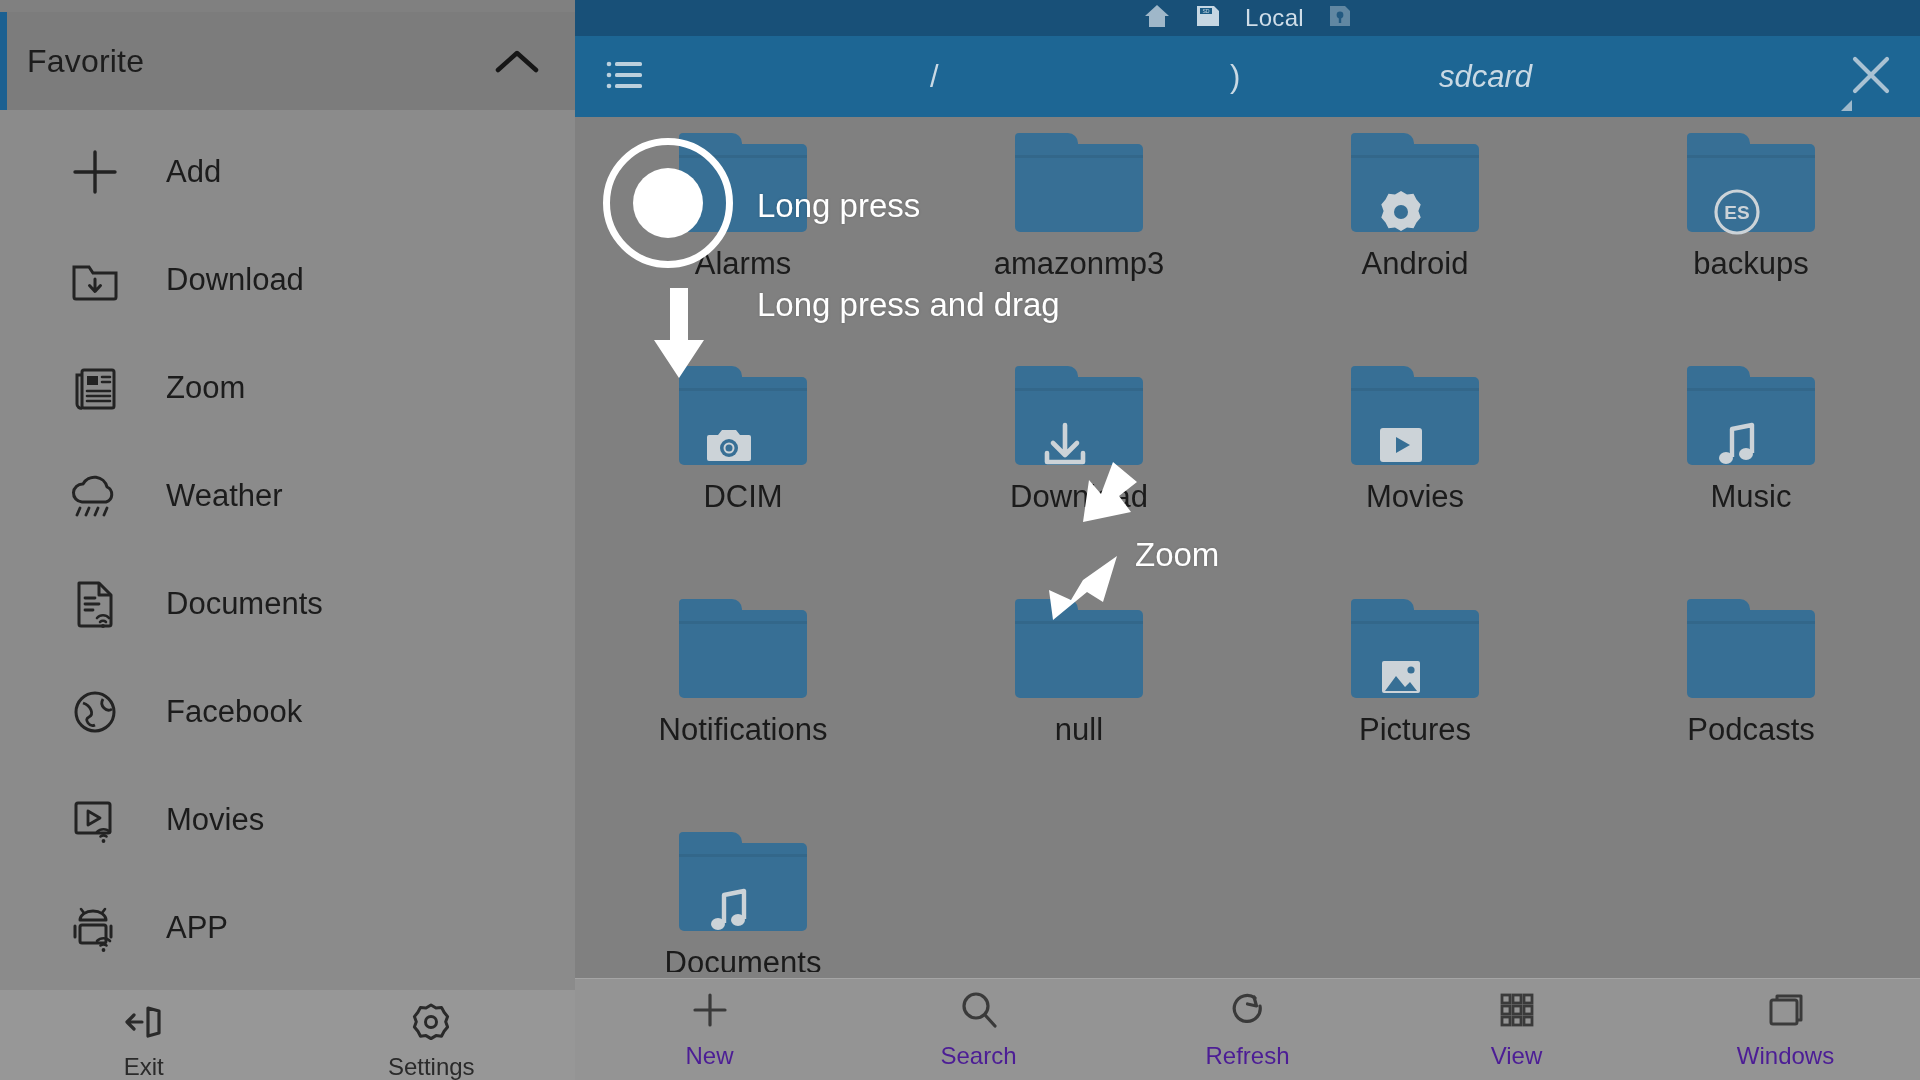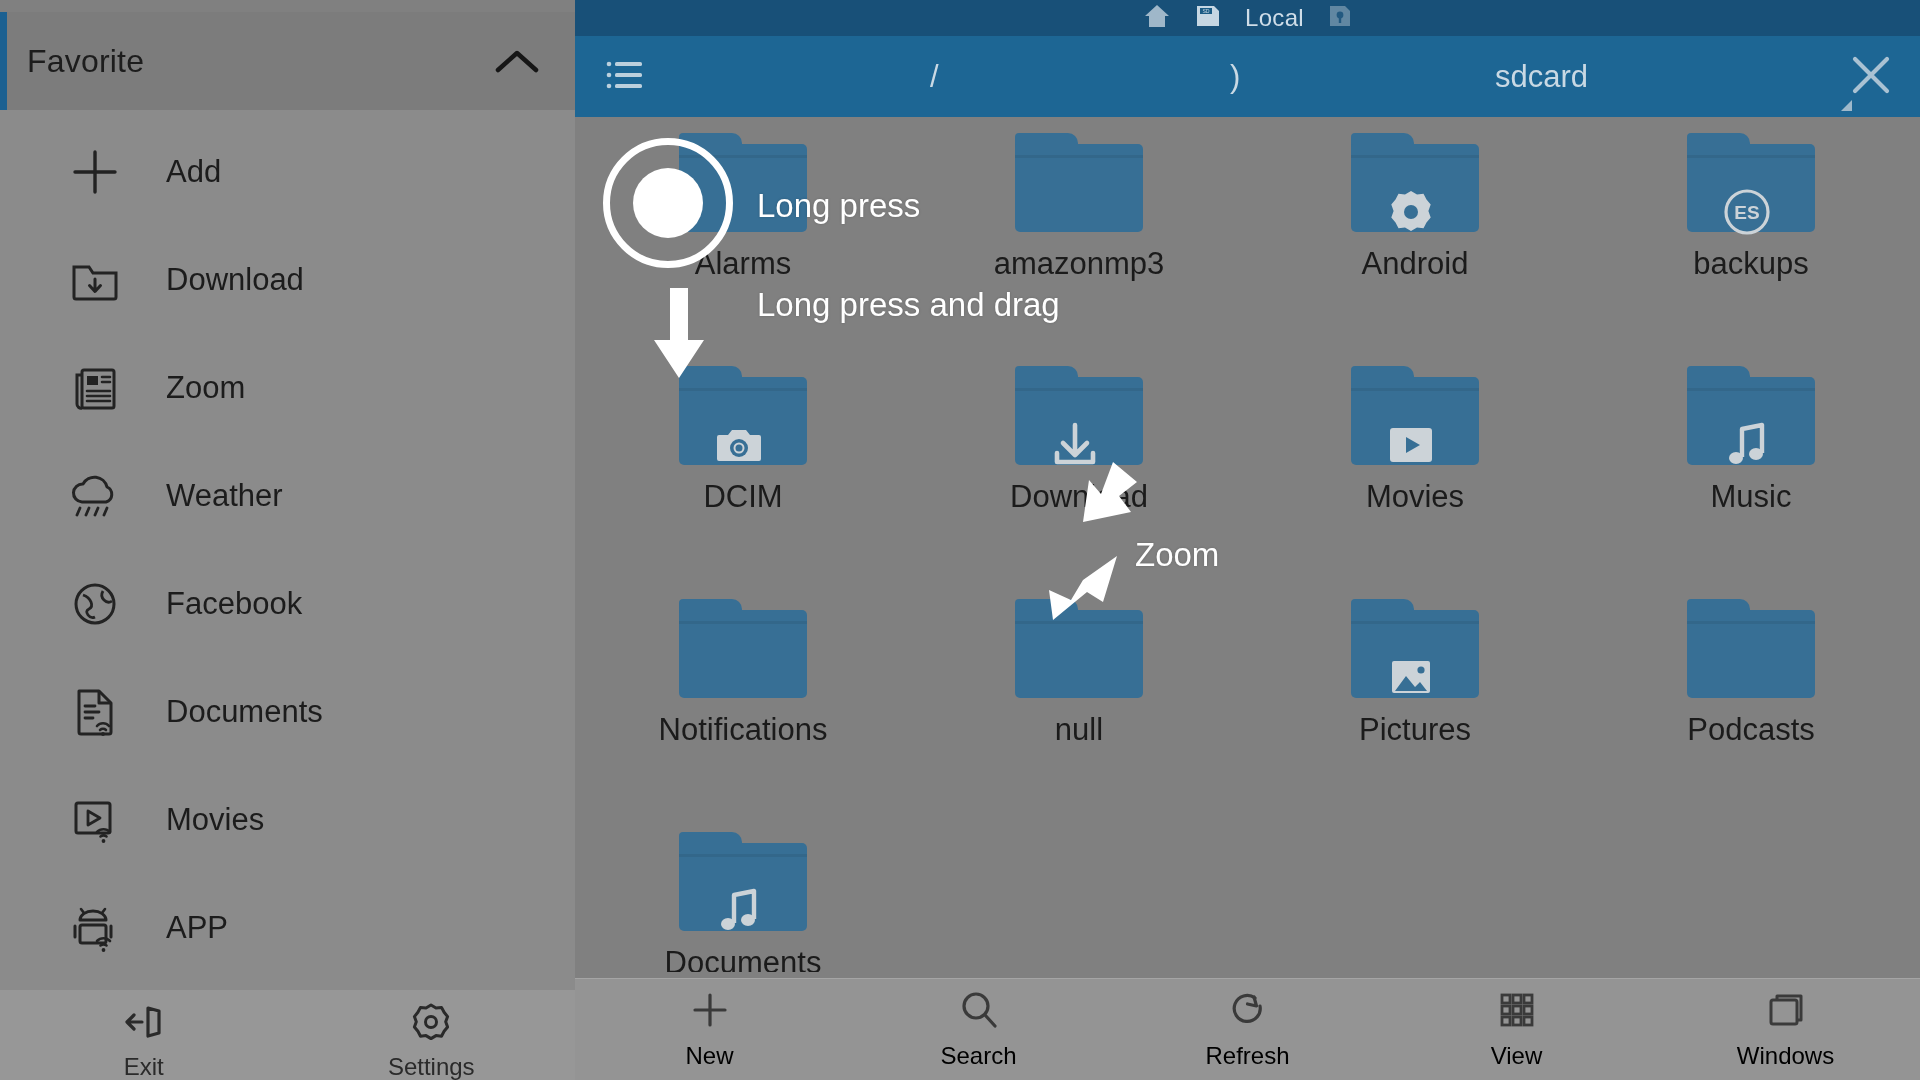--- a/index.html
+++ b/index.html
@@ -85,21 +85,21 @@
     display:flex; align-items:center;
   }
   #hamburger{
     position:absolute; left:30px; top:50%; transform:translateY(-50%);
   }
   .crumb{
     position:absolute; font-size:31px; color:#c9d9e4; top:50%; transform:translateY(-50%);
   }
   #crumb-root{ left:355px; }
   #crumb-sep{ left:655px; }
-  #crumb-sdcard{ left:920px; }
+  #crumb-sdcard{ left:864px;font-style:italic; }
   #pathbar-close{
     position:absolute; right:26px; top:50%; transform:translateY(-50%);
   }
   #pathbar-corner{
     position:absolute; right:68px; bottom:6px;
     width:0;height:0;
     border-left:11px solid transparent;
     border-bottom:11px solid #9fb9cb;
   }
 
@@ -124,40 +124,40 @@
   }
   .folder .body{
     position:absolute; left:0; top:11px; width:128px; height:88px;
     background:#376f95; border-radius:3px 5px 5px 5px;
   }
   .folder .band{
     position:absolute; left:0; top:22px; width:128px; height:3px;
     background:rgba(0,0,0,.07);
   }
   .folder .badge{
-    position:absolute; left:34px; bottom:-6px; width:52px; height:52px;
+    position:absolute; left:24px; bottom:-6px; width:52px; height:52px;
     display:flex; align-items:center; justify-content:center;
   }
   .cell .name{
     margin-top:14px; font-size:31px; color:#1b1b1b; text-align:center;
     white-space:nowrap;
   }
 
   
   #bottombar{
     position:absolute; left:575px; bottom:0; width:1345px; height:102px;
     background:#949494;
     display:flex; border-top:1px solid rgba(255,255,255,.16);
     z-index:6;
   }
   .bb-btn{
     flex:1; display:flex; flex-direction:column; align-items:center; justify-content:center;
     gap:7px;
   }
-  .bb-btn .lbl{ font-size:24px; color:#000000; }
+  .bb-btn .lbl{ font-size:24px; color:#4c1d95; }
 
   
   #overlay{
     position:absolute; left:0; top:0; width:1920px; height:1080px;
     pointer-events:none; z-index:20;
   }
   .g-label{
     position:absolute; color:#fff; font-size:33px; text-shadow:0 0 3px rgba(0,0,0,.18);
     white-space:nowrap;
   }
@@ -221,45 +221,45 @@
     </div>
 
     <div class="fav-item">
       <span class="fav-ico">
         <svg width="54" height="50" viewBox="0 0 54 50">
           <path d="M14 31 a9 9 0 0 1 1 -18 a13 13 0 0 1 24 3 a8 8 0 0 1 -1 15 Z" fill="none" stroke="#232323" stroke-width="3" stroke-linejoin="round"></path>
           <path d="M12 37 l-3 7 M21 37 l-3 7 M30 37 l-3 7 M39 37 l-3 7" stroke="#232323" stroke-width="2.8" stroke-linecap="round"></path>
         </svg>
       </span>
       <span class="fav-text">Weather</span>
-    </div>
-
-    <div class="fav-item">
-      <span class="fav-ico">
-        <svg width="50" height="50" viewBox="0 0 50 50">
-          <circle cx="25" cy="25" r="19" fill="none" stroke="#232323" stroke-width="3"></circle>
-          <path d="M13 16 q6 2 8 7 q2 5 -2 7 q-4 2 -1 6 q3 4 7 2" fill="none" stroke="#232323" stroke-width="2.8" stroke-linejoin="round"></path>
-          <path d="M33 12 q-3 5 1 9 q4 4 8 1" fill="none" stroke="#232323" stroke-width="2.8"></path>
-        </svg>
-      </span>
-      <span class="fav-text">Facebook</span>
     </div>
 
     <div class="fav-item">
       <span class="fav-ico">
         <svg width="50" height="52" viewBox="0 0 50 52">
           <path d="M9 5 h20 l12 12 v29 a2 2 0 0 1 -2 2 H11 a2 2 0 0 1 -2 -2 Z" fill="none" stroke="#232323" stroke-width="3" stroke-linejoin="round"></path>
           <path d="M29 5 v12 h12" fill="none" stroke="#232323" stroke-width="3" stroke-linejoin="round"></path>
           <path d="M15 20 h10 M15 26 h14 M15 32 h8" stroke="#232323" stroke-width="2.8" stroke-linecap="round"></path>
           <path d="M27 40 a8 8 0 0 1 12 0" fill="none" stroke="#232323" stroke-width="2.6" stroke-linecap="round"></path>
           <path d="M30 44 a4.5 4.5 0 0 1 6 0" fill="none" stroke="#232323" stroke-width="2.6" stroke-linecap="round"></path>
           <circle cx="33" cy="48" r="1.9" fill="#232323"></circle>
         </svg>
       </span>
       <span class="fav-text">Documents</span>
+    </div>
+
+    <div class="fav-item">
+      <span class="fav-ico">
+        <svg width="50" height="50" viewBox="0 0 50 50">
+          <circle cx="25" cy="25" r="19" fill="none" stroke="#232323" stroke-width="3"></circle>
+          <path d="M13 16 q6 2 8 7 q2 5 -2 7 q-4 2 -1 6 q3 4 7 2" fill="none" stroke="#232323" stroke-width="2.8" stroke-linejoin="round"></path>
+          <path d="M33 12 q-3 5 1 9 q4 4 8 1" fill="none" stroke="#232323" stroke-width="2.8"></path>
+        </svg>
+      </span>
+      <span class="fav-text">Facebook</span>
     </div>
 
     <div class="fav-item">
       <span class="fav-ico">
         <svg width="52" height="50" viewBox="0 0 52 50">
           <rect x="7" y="8" width="34" height="30" rx="2" fill="none" stroke="#232323" stroke-width="3"></rect>
           <path d="M19 16 L31 23 L19 30 Z" fill="none" stroke="#232323" stroke-width="2.8" stroke-linejoin="round"></path>
           <path d="M28 37 a9 9 0 0 1 13 0" fill="none" stroke="#232323" stroke-width="2.6" stroke-linecap="round"></path>
           <path d="M31.5 41.5 a5 5 0 0 1 6 0" fill="none" stroke="#232323" stroke-width="2.6" stroke-linecap="round"></path>
           <circle cx="34.5" cy="46" r="1.9" fill="#232323"></circle>

